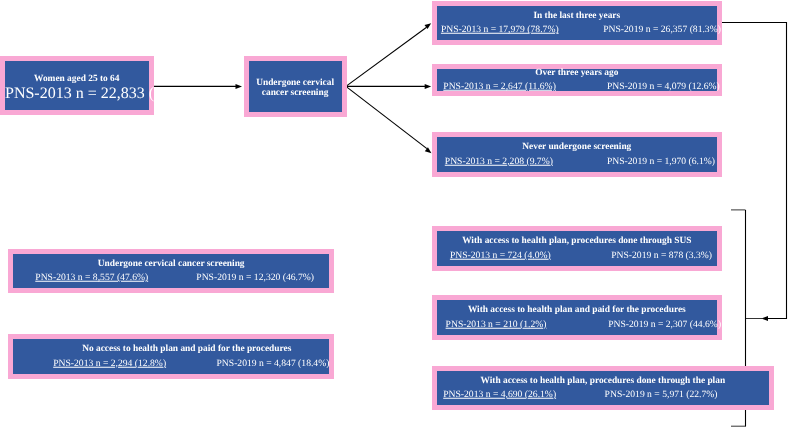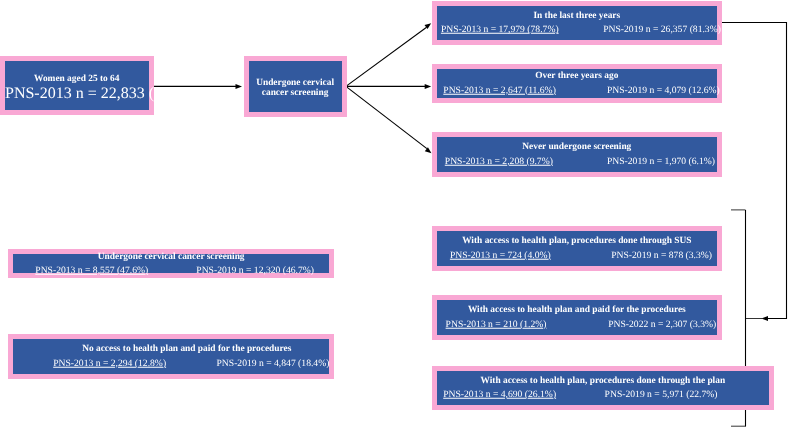--- a/index.html
+++ b/index.html
@@ -55,21 +55,21 @@
     </div>
   </div>
 
   <div class="box" style="left:243.6px;top:56px;width:103px;height:61px;--lh:10.8px;--dy:1.3px;">
     <div class="box-inner">
       <div class="b-title">Undergone cervical</div>
       <div class="b-title">cancer screening</div>
     </div>
   </div>
 
-  <div class="box" style="left:8.2px;top:249px;width:326px;height:29px;--lx:22.1px;--rx:183.1px;">
+  <div class="box" style="left:8.2px;top:249px;width:326px;height:44px;--lx:22.1px;--rx:183.1px;">
     <div class="box-inner">
       <div class="b-title">Undergone cervical cancer screening</div>
       <div class="pair">
         <span class="l">PNS-2013 n = 8,557 (47.6%)</span>
         <span class="r">PNS-2019 n = 12,320 (46.7%)</span>
       </div>
     </div>
   </div>
 
   <div class="box" style="left:8.2px;top:334.2px;width:326px;height:44.6px;padding-left:24px;--lx:40.0px;--rx:203.3px;--tdx:15.6px;">
@@ -85,21 +85,21 @@
   <div class="box" style="left:431.8px;top:1px;width:290px;height:44px;--lx:4.1px;--rx:166.4px;">
     <div class="box-inner">
       <div class="b-title">In the last three years</div>
       <div class="pair">
         <span class="l">PNS-2013 n = 17,979 (78.7%)</span>
         <span class="r">PNS-2019 n = 26,357 (81.3%)</span>
       </div>
     </div>
   </div>
 
-  <div class="box" style="left:431.8px;top:63.8px;width:290px;height:39px;--lx:6.5px;--rx:170.1px;">
+  <div class="box" style="left:431.8px;top:63.8px;width:290px;height:32px;--lx:6.5px;--rx:170.1px;">
     <div class="box-inner">
       <div class="b-title">Over three years ago</div>
       <div class="pair">
         <span class="l">PNS-2013 n = 2,647 (11.6%)</span>
         <span class="r">PNS-2019 n = 4,079 (12.6%)</span>
       </div>
     </div>
   </div>
 
   <div class="box" style="left:431.8px;top:132px;width:290px;height:44.8px;--lx:8.0px;--rx:170.1px;">
@@ -120,21 +120,21 @@
         <span class="r">PNS-2019 n = 878 (3.3%)</span>
       </div>
     </div>
   </div>
 
   <div class="box" style="left:431.8px;top:294.9px;width:290px;height:44.8px;--lx:8.8px;--rx:171.4px;">
     <div class="box-inner">
       <div class="b-title">With access to health plan and paid for the procedures</div>
       <div class="pair">
         <span class="l">PNS-2013 n = 210 (1.2%)</span>
-        <span class="r">PNS-2022 n = 2,307 (3.3%)</span>
+        <span class="r">PNS-2019 n = 2,307 (44.6%)</span>
       </div>
     </div>
   </div>
 
   <div class="box" style="left:431.8px;top:365.5px;width:342px;height:44.3px;--lx:6.4px;--rx:167.8px;">
     <div class="box-inner">
       <div class="b-title">With access to health plan, procedures done through the plan</div>
       <div class="pair">
         <span class="l">PNS-2013 n = 4,690 (26.1%)</span>
         <span class="r">PNS-2019 n = 5,971 (22.7%)</span>

